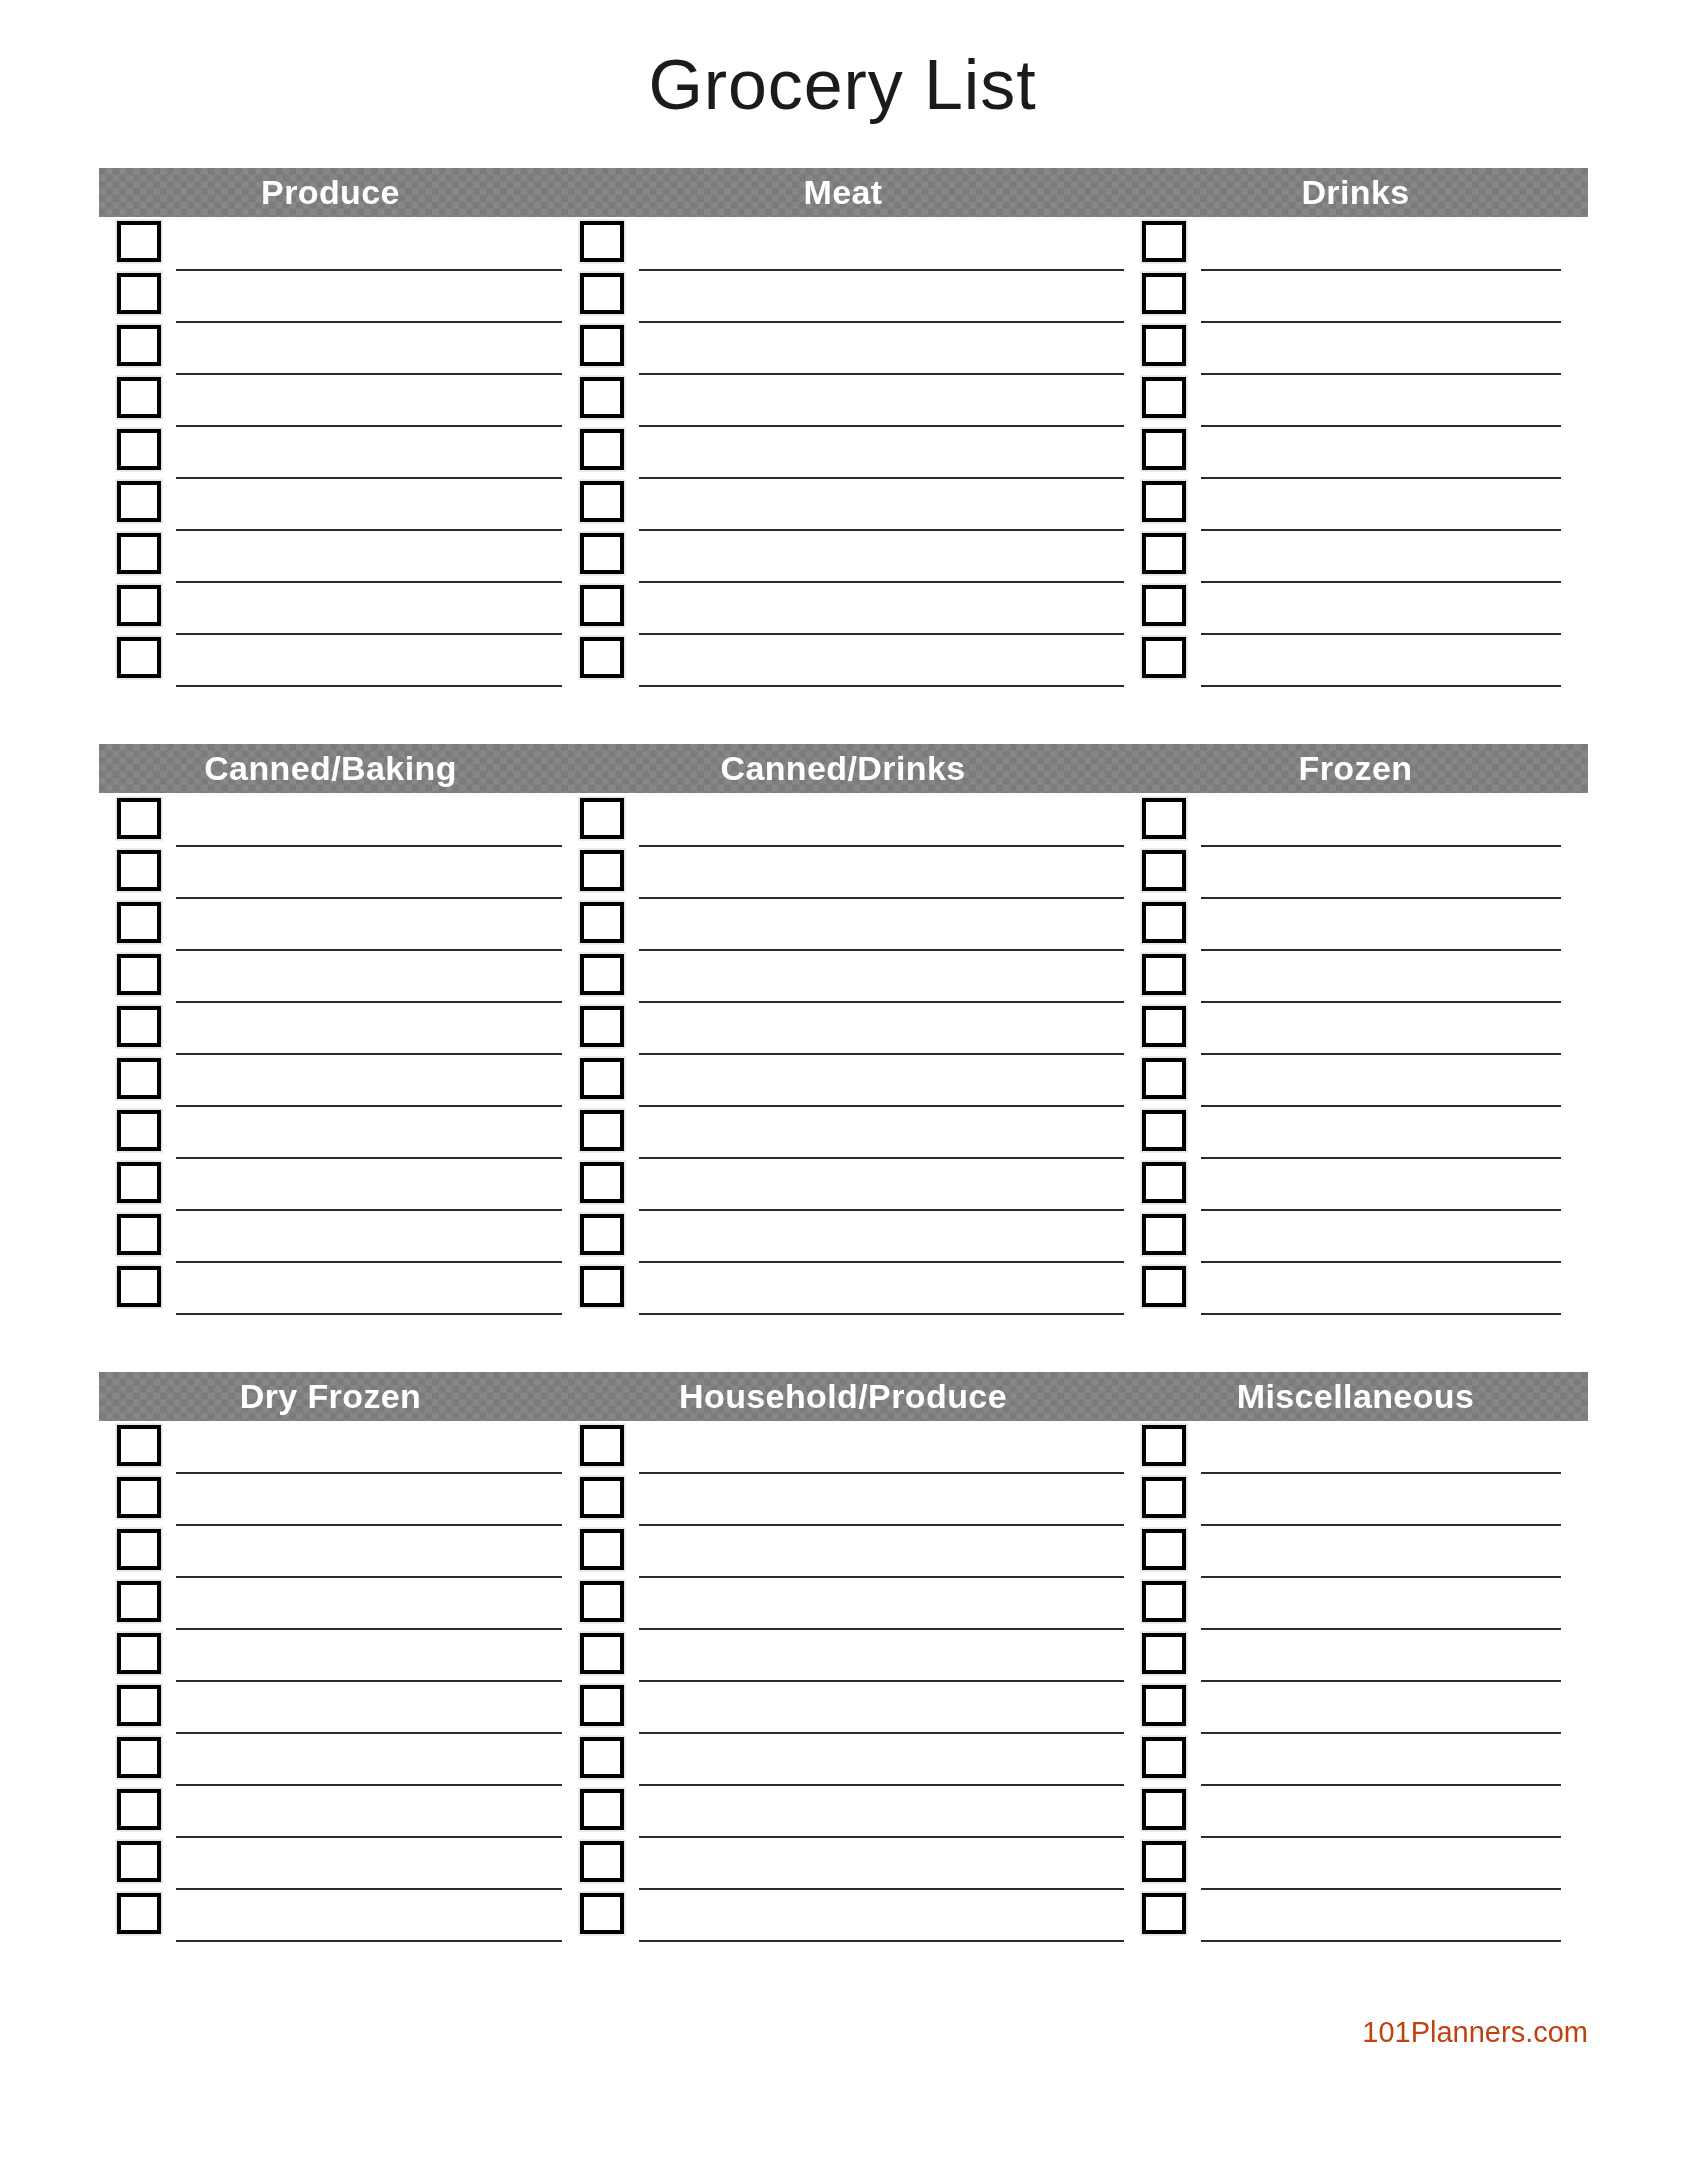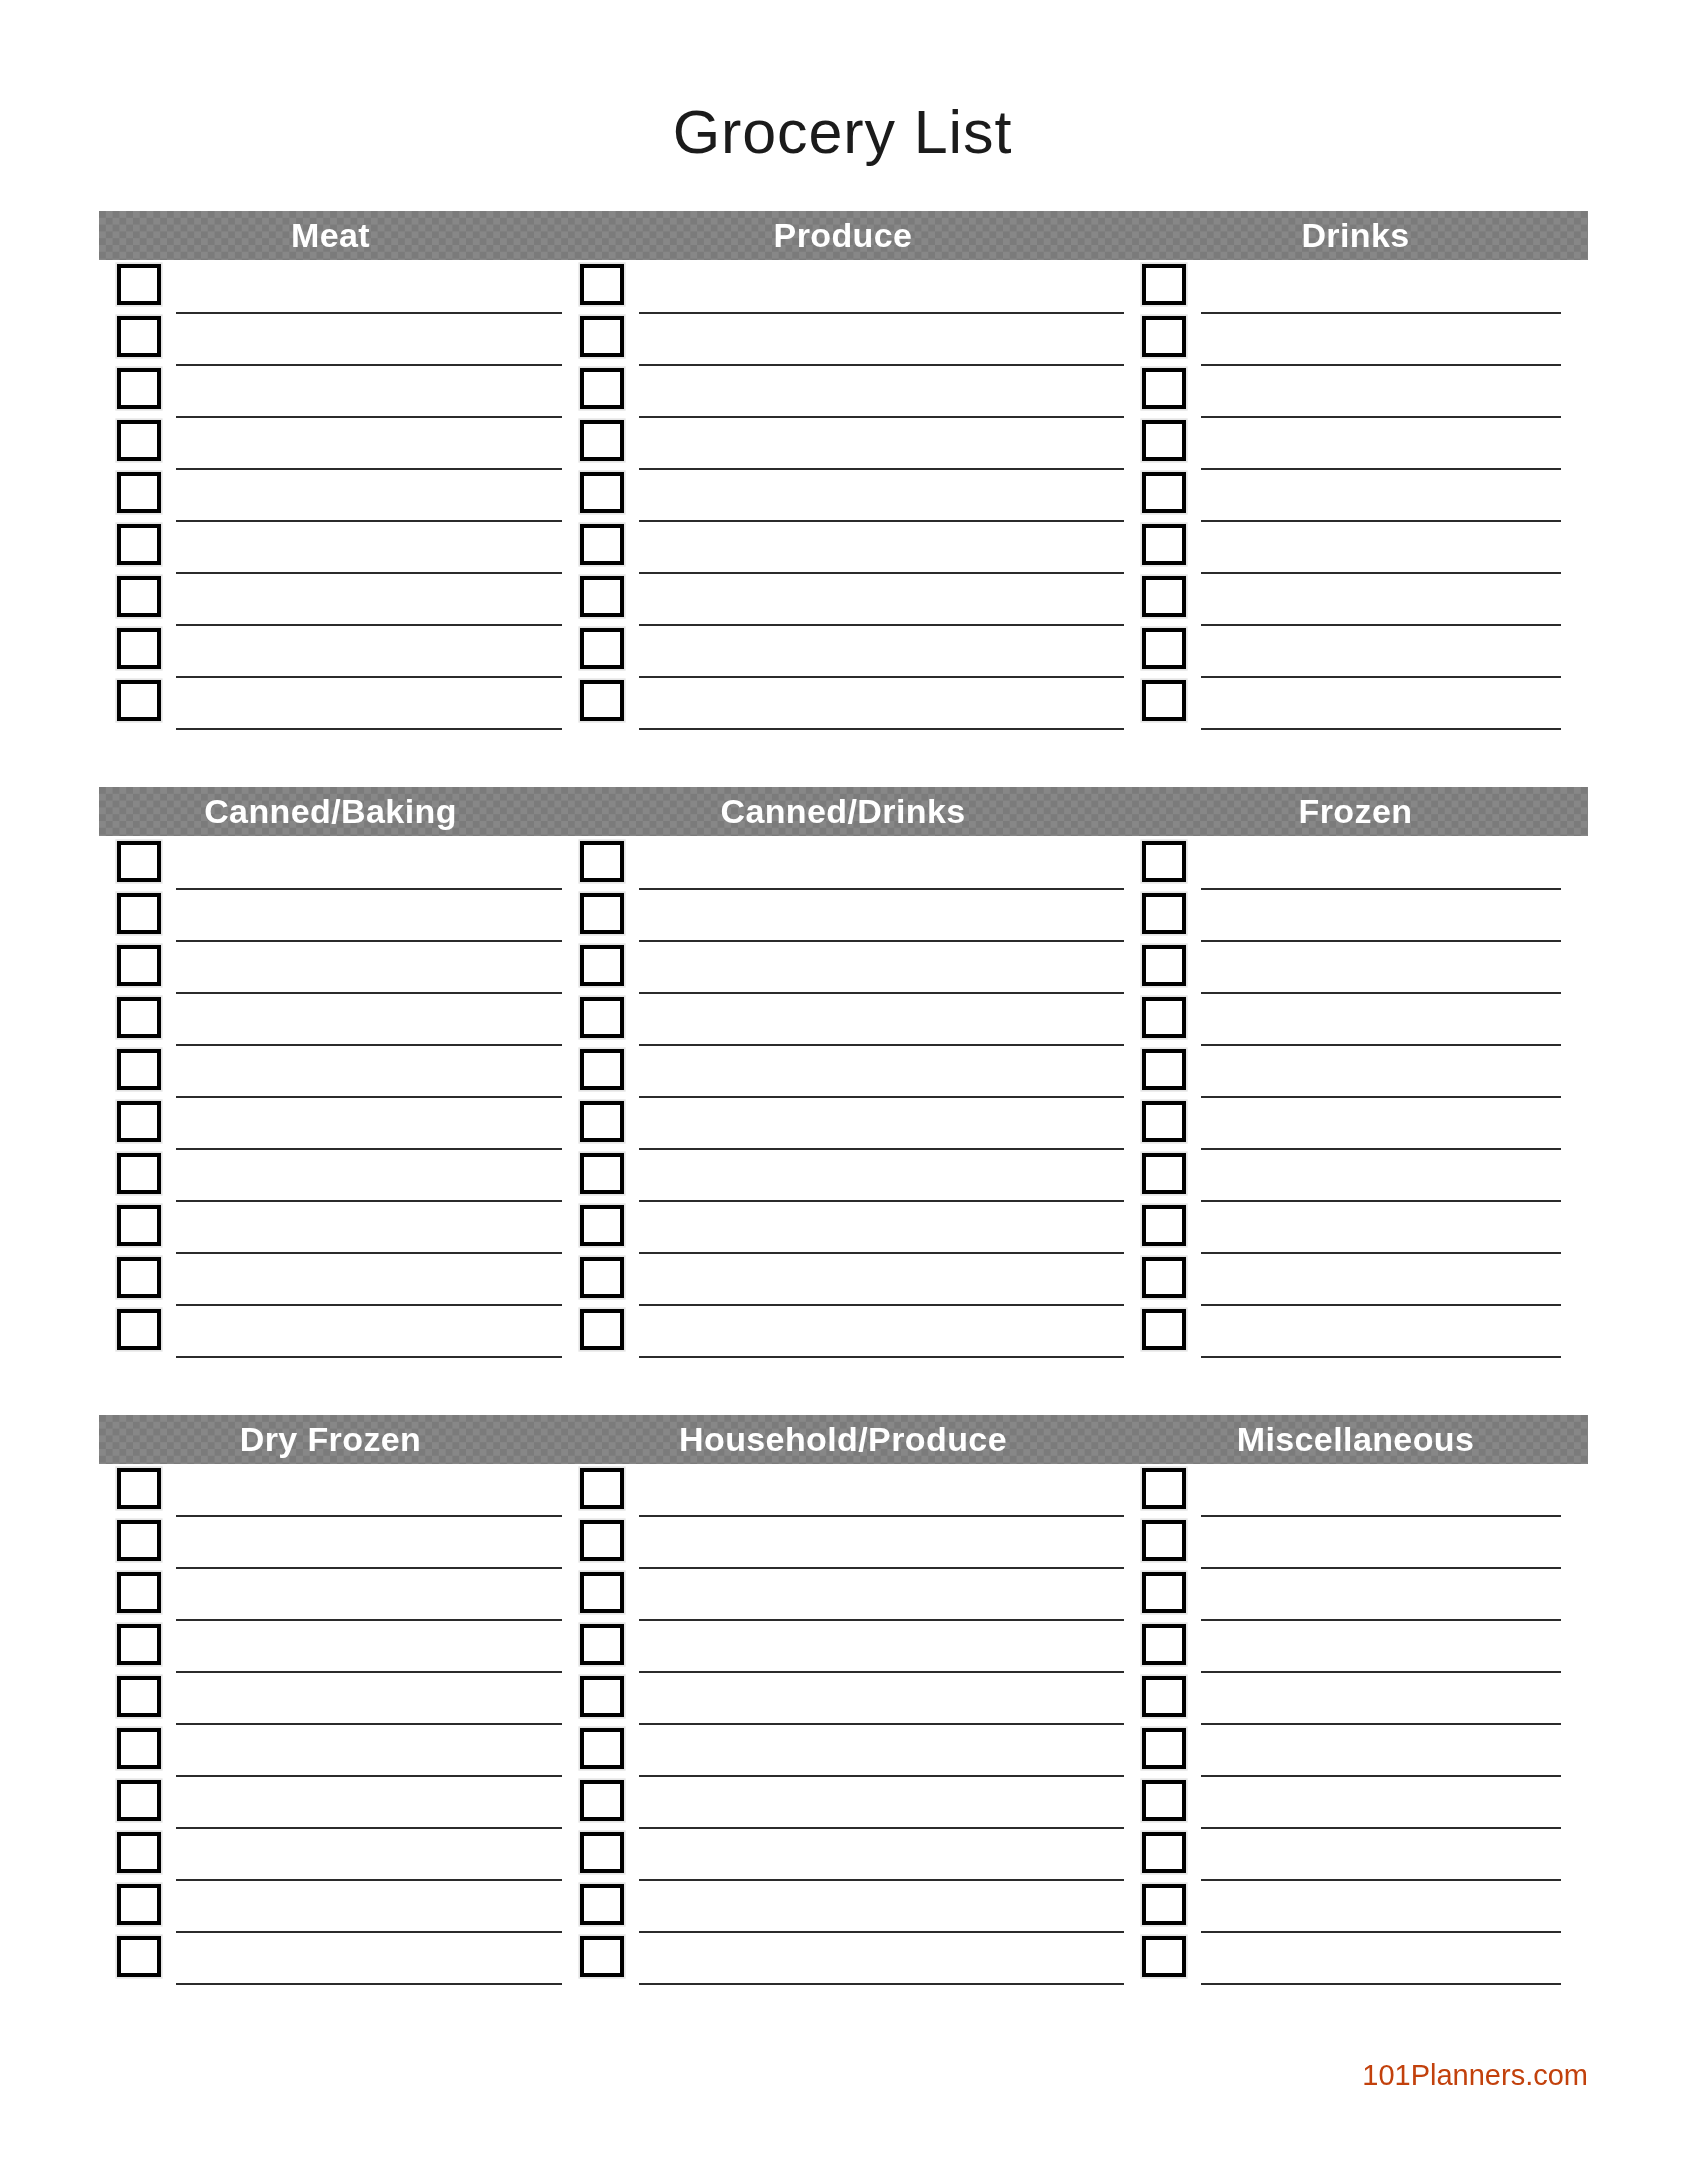--- a/index.html
+++ b/index.html
@@ -25,22 +25,22 @@
     --line-color: #2b2b2b;
     --box-border: #000000;
     --col1: 463px;
     --col2: 562px;
     --col3: 463px;
     --row-h: 52px;
   }
 
   .title {
     margin: 0;
-    padding-top: 102px;
-    font-size: 61px;
+    padding-top: 50px;
+    font-size: 70px;
     line-height: 1;
     font-weight: 400;
     letter-spacing: 0.9px;
     text-align: center;
     color: var(--ink);
   }
 
   .content {
     margin-left: 99px;
     width: 1489px;
@@ -115,22 +115,22 @@
 <body>
 
 <div class="page">
 
   <h1 class="title">Grocery List</h1>
 
   <main class="content">
 
     <section class="section s1">
       <div class="bar">
+        <div class="bar-label">Produce</div>
         <div class="bar-label">Meat</div>
-        <div class="bar-label">Produce</div>
         <div class="bar-label">Drinks</div>
       </div>
       <div class="rows">
         <div class="col">
             <div class="row">
               <span class="checkbox"></span>
               <span class="line"></span>
             </div>
             <div class="row">
               <span class="checkbox"></span>

